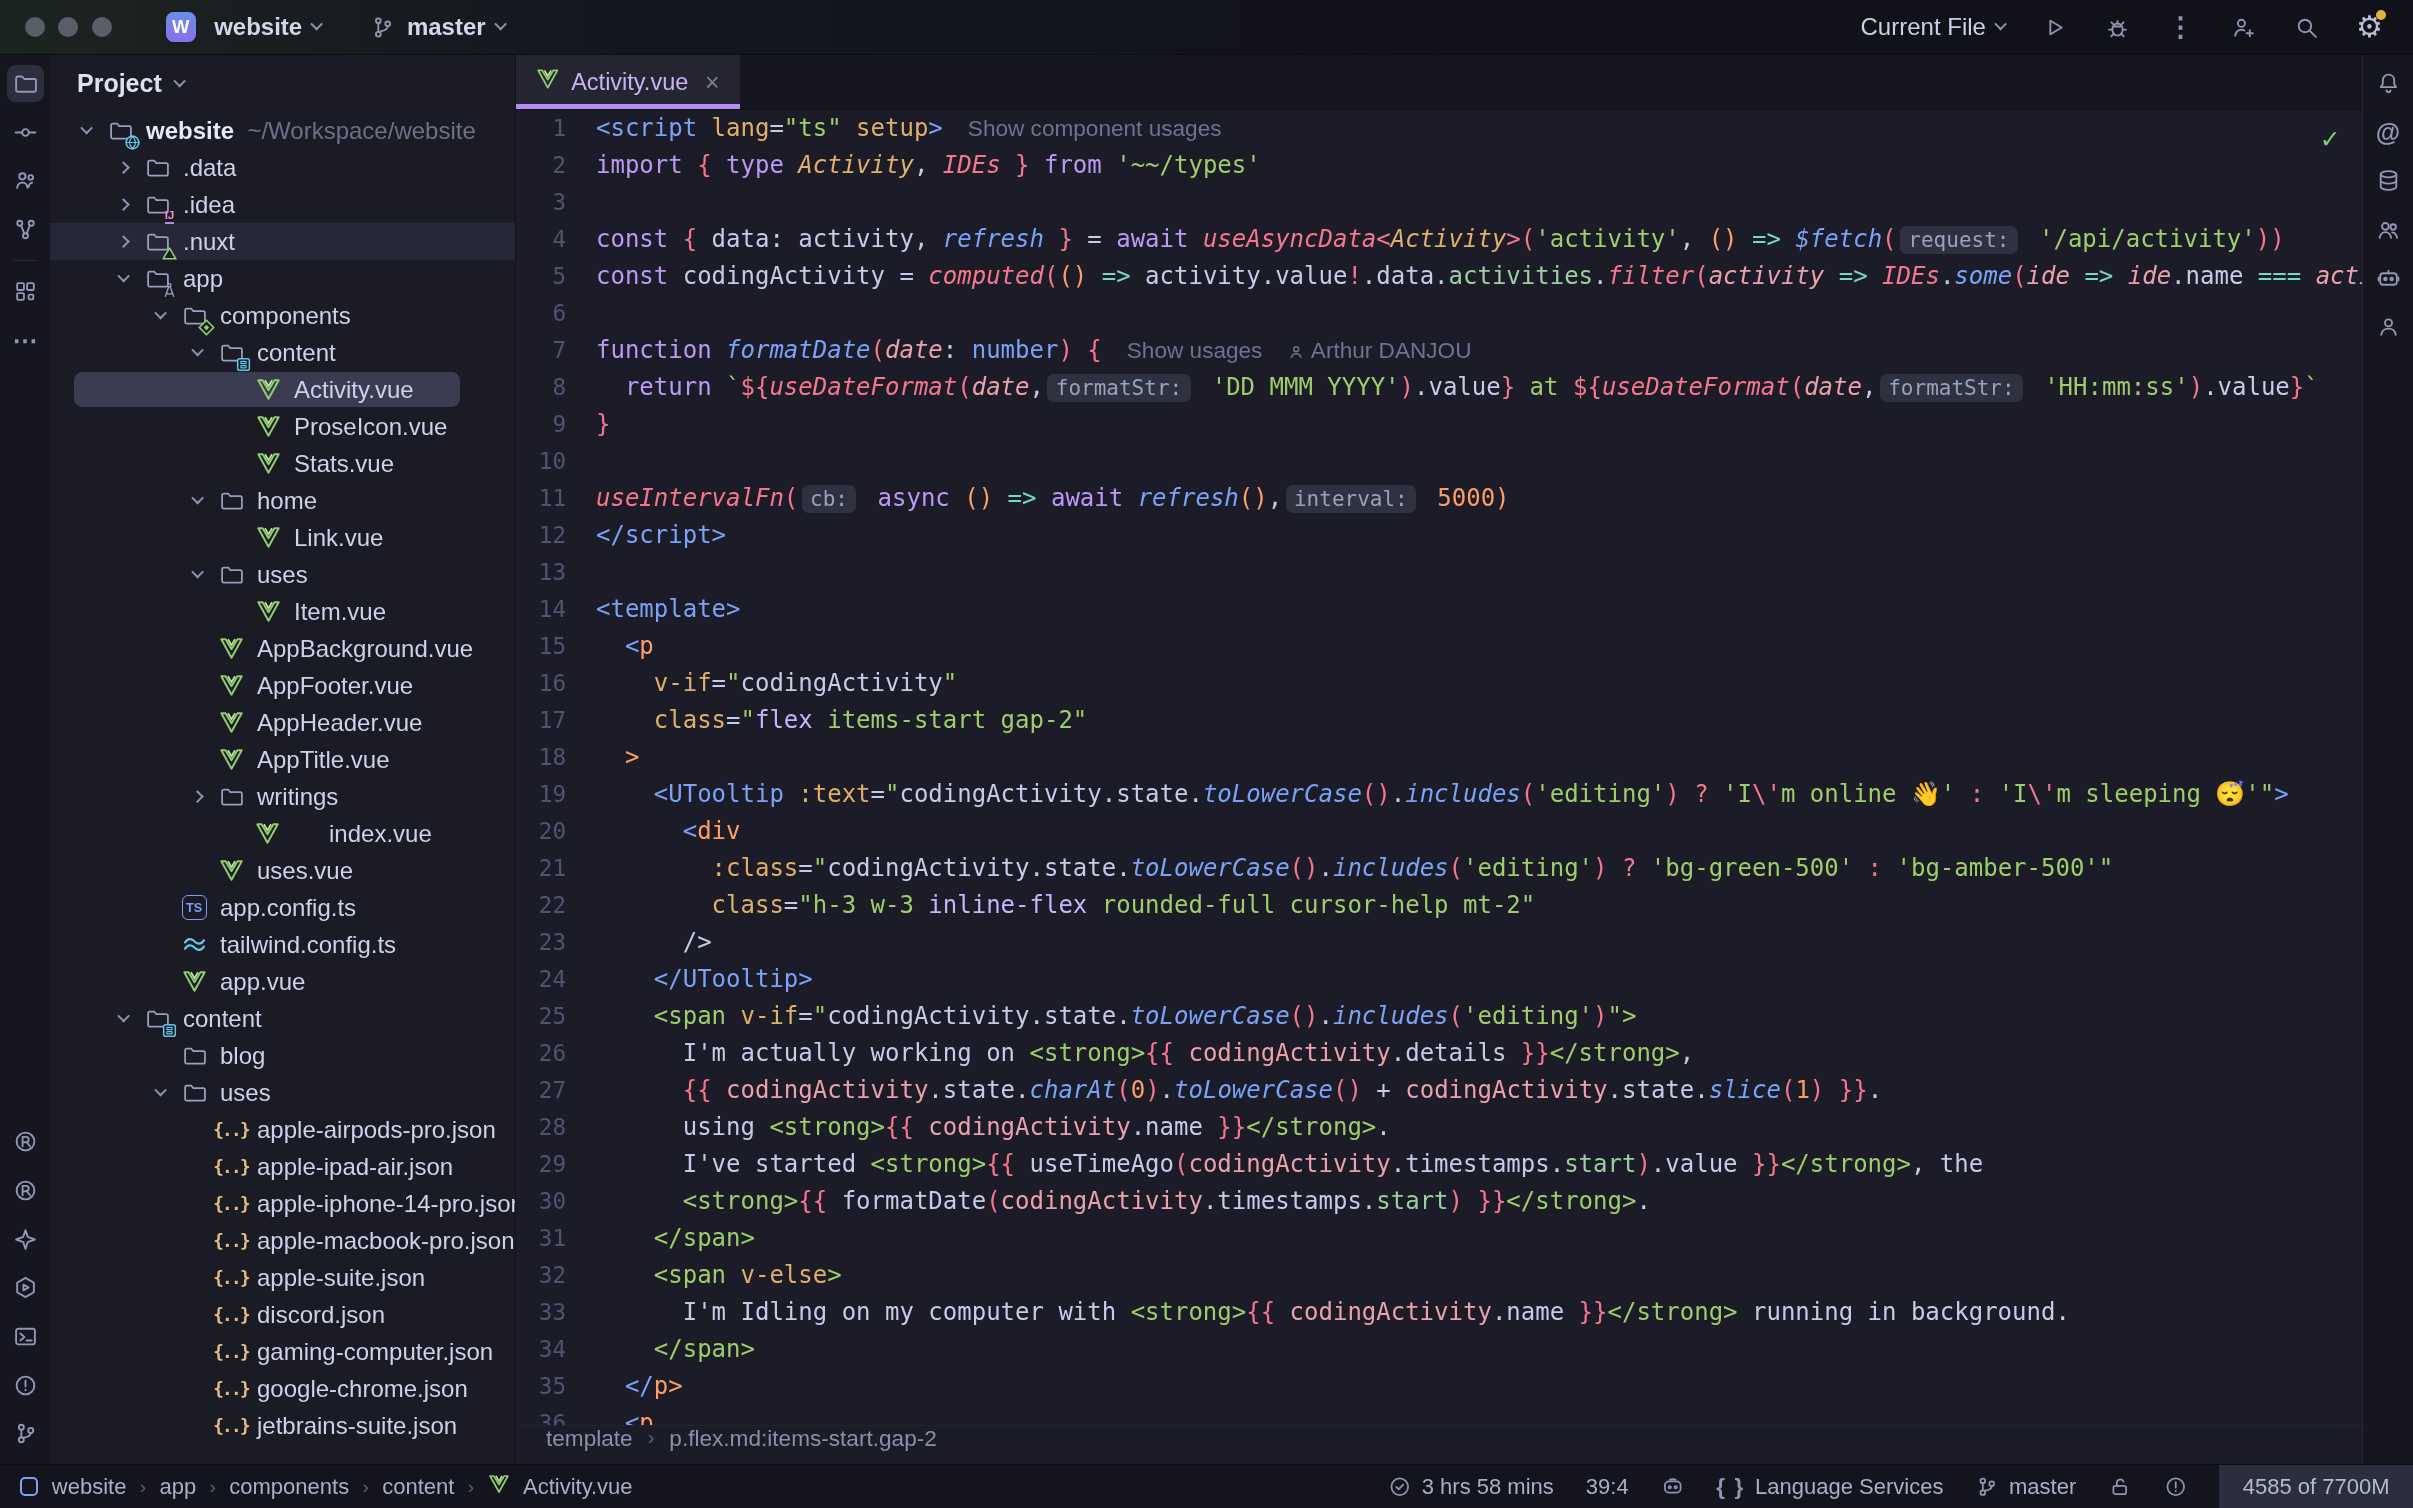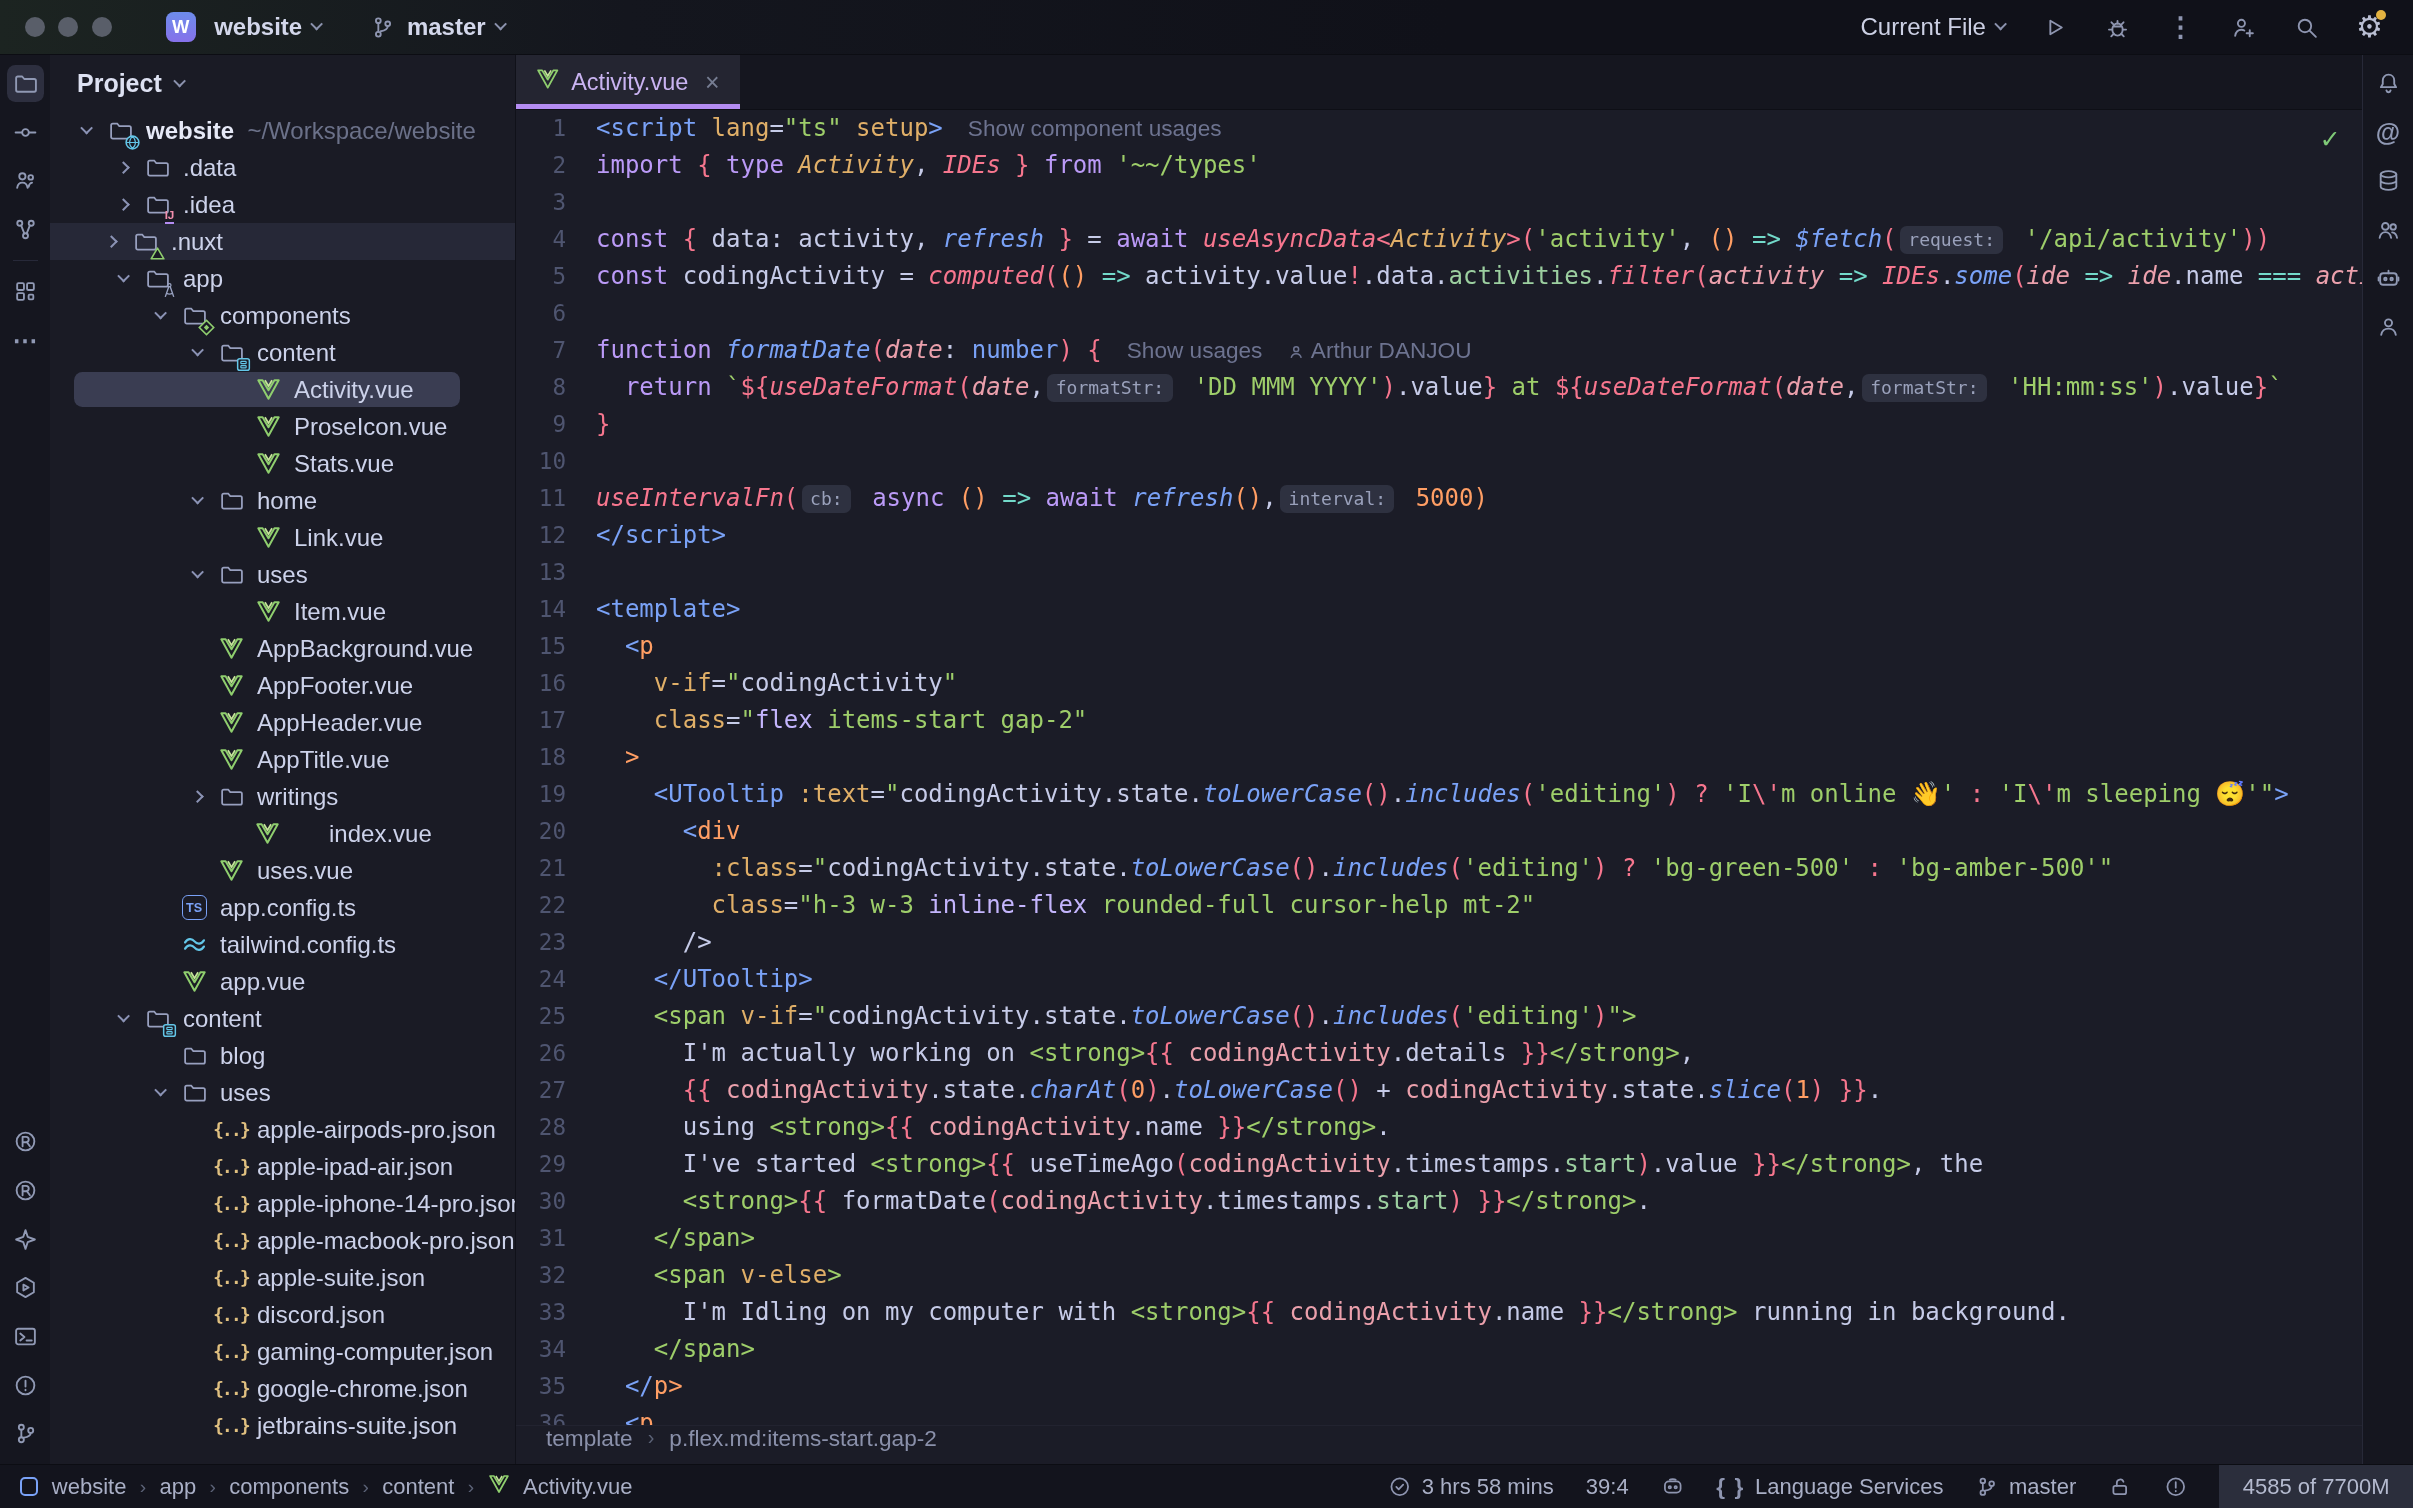--- a/index.html
+++ b/index.html
@@ -77,21 +77,21 @@
   .cl{display:flex;height:37px}
   .ln{width:80px;flex:none;text-align:right;padding-right:30px;color:#4f5570;font-size:22.6px}
   .lc{white-space:pre;color:#c6cbe8}
   .tok.k{color:#bb9af7}.tok.t{color:#7aa2f7}.tok.to{color:#ff9e64}.tok.tg{color:#9ece6a}
   .tok.a{color:#e0af68}.tok.s{color:#9ece6a}.tok.si{color:#c4b5fd;}
   .tok.fp{color:#f7768e;font-style:italic}.tok.fb{color:#7aa2f7;font-style:italic}
   .tok.ty{color:#e0af68;font-style:italic}.tok.v{color:#c6cbe8}.tok.p{color:#f7768e}
   .tok.o{color:#ff9e64}.tok.cy{color:#73daca}.tok.n{color:#ff9e64}
   .tok.sa{color:#eba0ac;font-style:italic}.tok.sm{color:#eba0ac}.tok.pg{color:#9ccfa0}
   .inlay{display:inline-block;background:#2e3140;color:#9aa1bb;border-radius:6.7px;padding:0 8.4px;
-    margin:0 6.7px 0 3.4px;font-size:18px;line-height:28.5px;vertical-align:middle}
+    margin:0 6.7px 0 3.4px;font-size:21px;line-height:28.5px;vertical-align:middle}
   .hint{color:#6d7390;font-family:"Liberation Sans",sans-serif;font-size:22.6px;margin-left:25px}
   .hint svg{width:18.4px;height:18.4px;stroke:#6d7390;fill:none;stroke-width:2;vertical-align:middle;margin-right:5px}
   .inspect{position:absolute;top:10px;right:23.5px;color:#7fc977;font-size:28.5px;font-weight:700}
   .crumbs{height:39px;flex:none;display:flex;align-items:flex-start;padding-left:30px;gap:15px;
     color:#8a90aa;font-size:22.6px;background:#1b1c27;border-top:0.8px solid #222330}
   .crumbs .sep{color:#5c6378;font-size:20px}
 
   
   .statusbar{height:44px;flex:none;background:#13141d;border-top:0.8px solid #0c0d13;display:flex;
     align-items:center;color:#a9afc6;font-size:22px;padding-left:20px}
@@ -296,21 +296,21 @@
             <span class="fi">
               <svg viewBox="0 0 24 24">
                 <path d="M3 7c0-1 .7-1.7 1.6-1.7h4.2l2 2.4h9.6c.9 0 1.6.7 1.6 1.6v9c0 .9-.7 1.6-1.6 1.6H4.6A1.6 1.6 0 0 1 3 18.3z" fill="none" stroke="#98a0bf" stroke-width="1.7"></path>
               </svg>
               <span class="bdg">
                 <span class="bdg-ij">IJ</span>
               </span>
             </span>
             <span class="tlabel">.idea</span>
           </div>
-          <div class="trow hov" style="padding-left: 45px;">
+          <div class="trow hov" style="padding-left: 57px;">
             <span class="chevslot">
               <span class="chev right"></span>
             </span>
             <span class="fi">
               <svg viewBox="0 0 24 24">
                 <path d="M3 7c0-1 .7-1.7 1.6-1.7h4.2l2 2.4h9.6c.9 0 1.6.7 1.6 1.6v9c0 .9-.7 1.6-1.6 1.6H4.6A1.6 1.6 0 0 1 3 18.3z" fill="none" stroke="#98a0bf" stroke-width="1.7"></path>
               </svg>
               <span class="bdg">
                 <svg viewBox="0 0 16 16">
                   <path d="M2 13 8 3l6 10z" fill="#1a1b25" stroke="#8fce6e" stroke-width="1.5" stroke-linejoin="round"></path>

